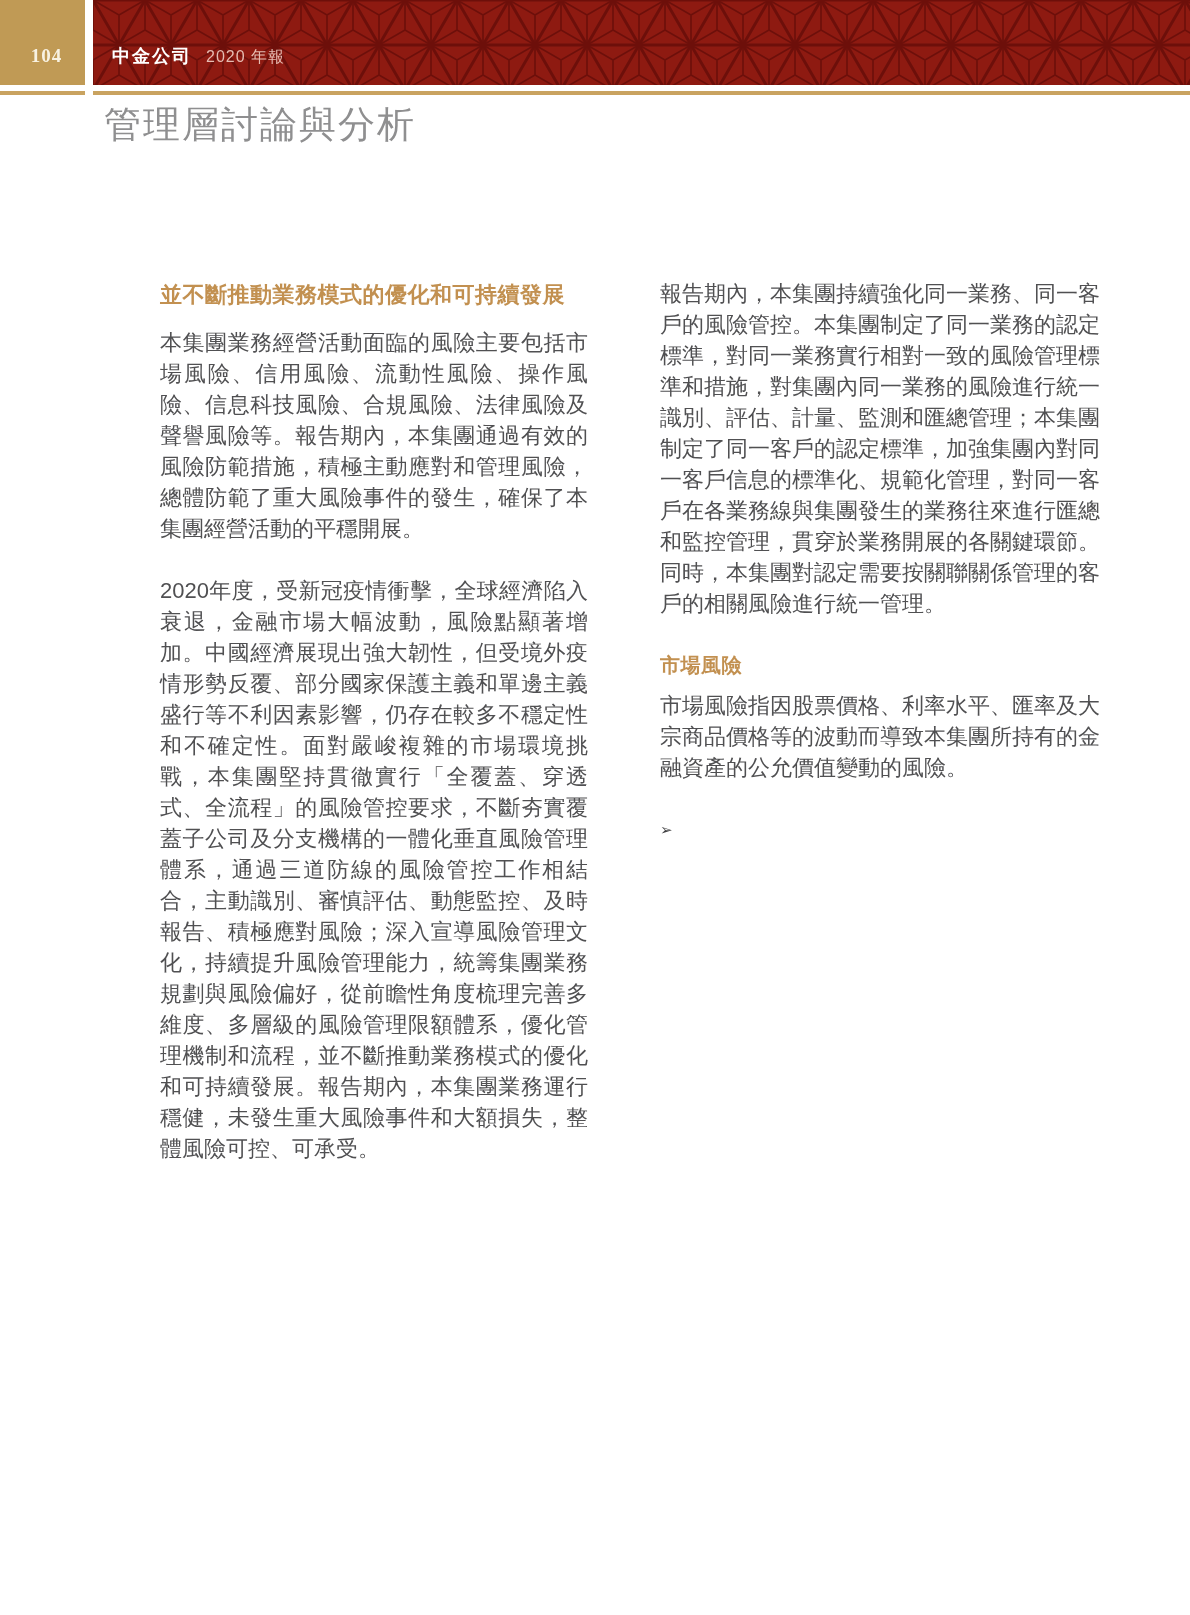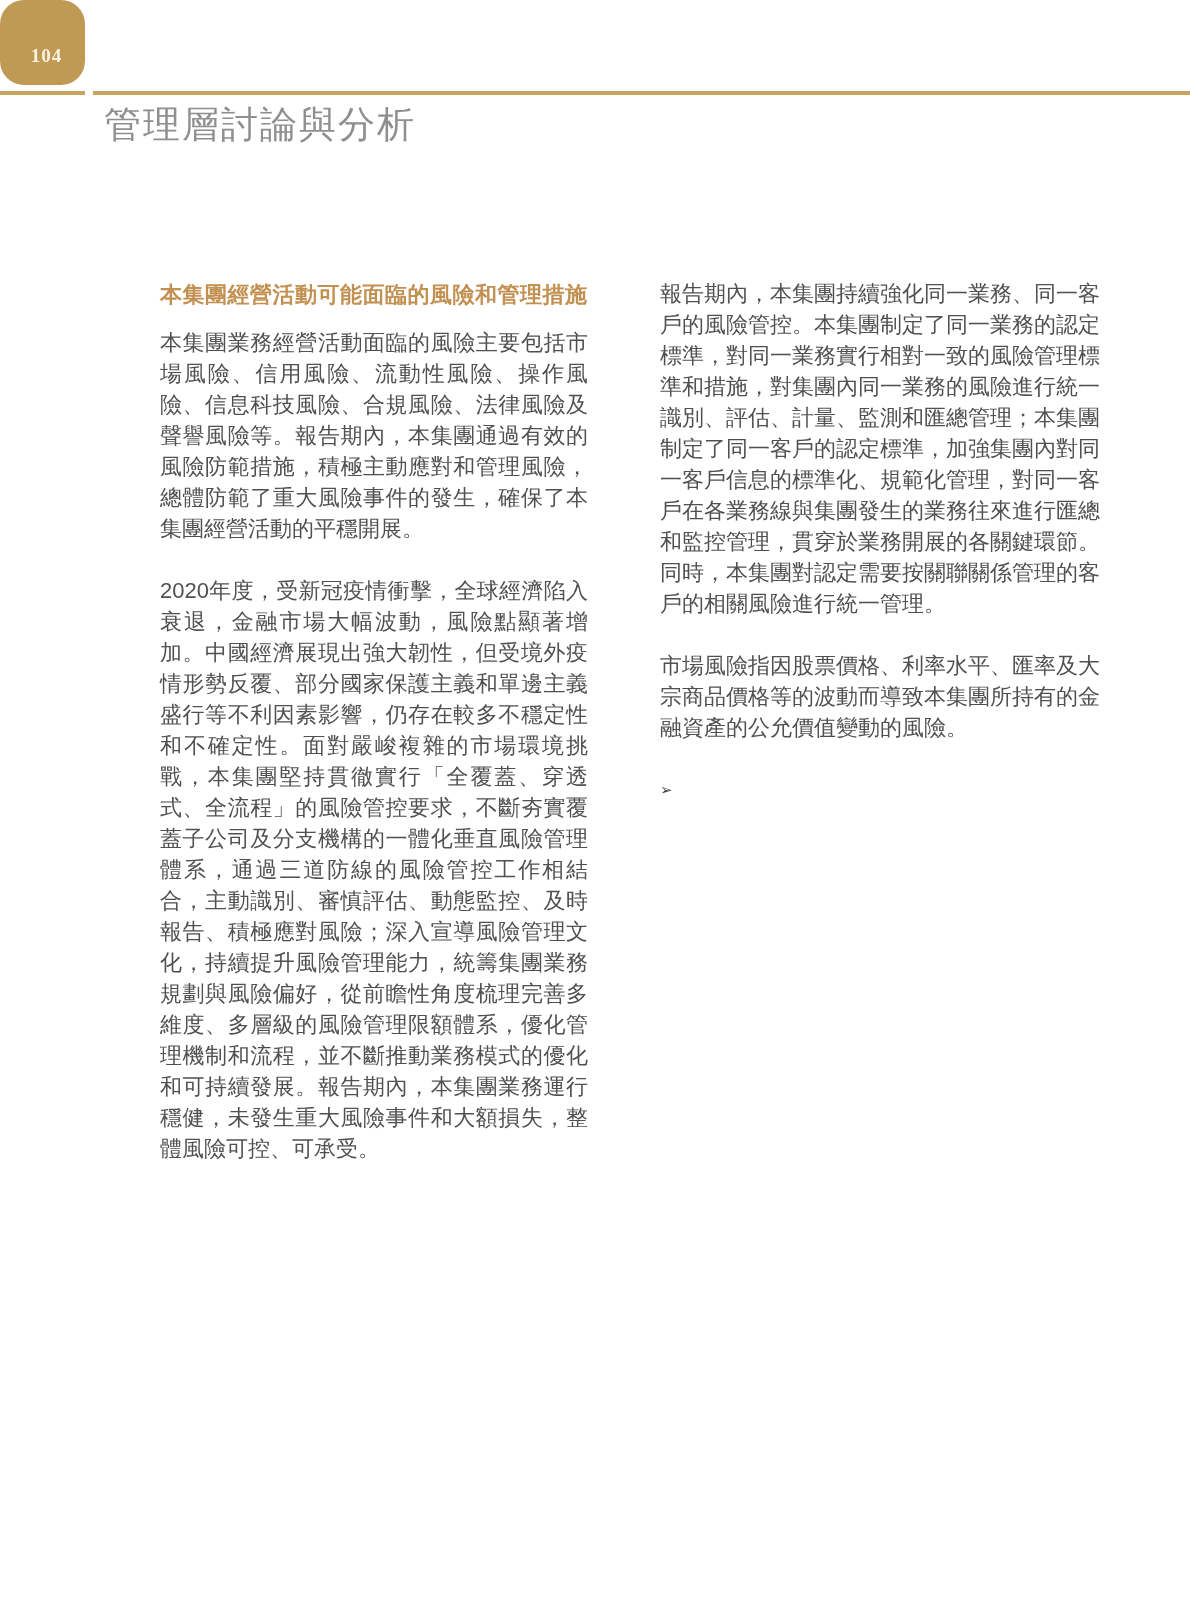--- a/index.html
+++ b/index.html
@@ -7,21 +7,21 @@
     position:relative;
     width:1190px;height:1615px;
     background:#ffffff;
     font-family:"Liberation Sans","DejaVu Sans",sans-serif;
     overflow:hidden;
   }
   
   .folio-block{
     position:absolute;left:0;top:0;width:85px;height:85px;
     background:#C09A55;
-    display:flex;align-items:flex-end;justify-content:center;border-radius:24px;
+    display:flex;align-items:flex-end;justify-content:center;
   }
   .folio-number{
     font-family:"Liberation Serif","DejaVu Serif",serif;
     font-weight:bold;font-size:19px;color:#F8F2E2;
     margin-bottom:18px;padding-left:8px;letter-spacing:1px;
   }
   .band{
     position:absolute;left:93px;top:0;right:0;height:85px;
     background:#8E1A11;overflow:hidden;
   }
@@ -75,33 +75,57 @@
 </style>
 </head>
 <body>
 
 <div class="page">
 
   <div class="folio-block">
     <span class="folio-number">104</span>
   </div>
 
+  <div class="band">
+    <svg xmlns="http://www.w3.org/2000/svg" preserveAspectRatio="none">
+      <defs>
+        <pattern id="asanoha" patternUnits="userSpaceOnUse" width="52" height="90">
+          <rect x="-30" y="-5" width="120" height="100" fill="#8E1A11"></rect>
+
+          <path d="M0 0 H52 M0 45 H52 M0 90 H52 M0 0 L52 90 M52 0 L0 90" stroke="#6D0F0A" stroke-width="3" fill="none"></path>
+
+          <path d="M26 15 L0 0 M26 15 L52 0 M26 15 L26 45
+                   M0 30 L0 0 M0 30 L26 45 M0 30 L-26 45
+                   M52 30 L52 0 M52 30 L26 45 M52 30 L78 45
+                   M0 60 L-26 45 M0 60 L26 45 M0 60 L0 90
+                   M52 60 L26 45 M52 60 L78 45 M52 60 L52 90
+                   M26 75 L26 45 M26 75 L0 90 M26 75 L52 90" stroke="#6D0F0A" stroke-width="1.7" fill="none"></path>
+        </pattern>
+      </defs>
+      <rect x="0" y="0" width="100%" height="100%" fill="url(#asanoha)"></rect>
+    </svg>
+    <div class="brand">
+      <span class="brand-name">中金公司</span>
+      <span class="brand-year">2020 年報</span>
+    </div>
+  </div>
 
   <div class="rule rule-left"></div>
   <div class="rule rule-right"></div>
 
   <h1 class="page-title">管理層討論與分析</h1>
 
   <section class="col col-left">
-    <h2 class="section-heading">本集團經營活動可能面臨的風險和管理措施</h2>
+    <h2 class="section-heading">並不斷推動業務模式的優化和可持續發展</h2>
     <p>本集團業務經營活動面臨的風險主要包括市場風險、信用風險、流動性風險、操作風險、信息科技風險、合規風險、法律風險及聲譽風險等。報告期內，本集團通過有效的風險防範措施，積極主動應對和管理風險，總體防範了重大風險事件的發生，確保了本集團經營活動的平穩開展。</p>
     <p>2020年度，受新冠疫情衝擊，全球經濟陷入衰退，金融市場大幅波動，風險點顯著增加。中國經濟展現出強大韌性，但受境外疫情形勢反覆、部分國家保護主義和單邊主義盛行等不利因素影響，仍存在較多不穩定性和不確定性。面對嚴峻複雜的市場環境挑戰，本集團堅持貫徹實行「全覆蓋、穿透式、全流程」的風險管控要求，不斷夯實覆蓋子公司及分支機構的一體化垂直風險管理體系，通過三道防線的風險管控工作相結合，主動識別、審慎評估、動態監控、及時報告、積極應對風險；深入宣導風險管理文化，持續提升風險管理能力，統籌集團業務規劃與風險偏好，從前瞻性角度梳理完善多維度、多層級的風險管理限額體系，優化管理機制和流程，並不斷推動業務模式的優化和可持續發展。報告期內，本集團業務運行穩健，未發生重大風險事件和大額損失，整體風險可控、可承受。</p>
   </section>
 
   <section class="col col-right">
     <p>報告期內，本集團持續強化同一業務、同一客戶的風險管控。本集團制定了同一業務的認定標準，對同一業務實行相對一致的風險管理標準和措施，對集團內同一業務的風險進行統一識別、評估、計量、監測和匯總管理；本集團制定了同一客戶的認定標準，加強集團內對同一客戶信息的標準化、規範化管理，對同一客戶在各業務線與集團發生的業務往來進行匯總和監控管理，貫穿於業務開展的各關鍵環節。同時，本集團對認定需要按關聯關係管理的客戶的相關風險進行統一管理。</p>
+    <h2 class="sub-heading">市場風險</h2>
     <p>市場風險指因股票價格、利率水平、匯率及大宗商品價格等的波動而導致本集團所持有的金融資產的公允價值變動的風險。</p>
     <div class="bullet-item">
       <span class="bullet-marker">➢</span>
     </div>
   </section>
 
 </div>
 
 </body></html>

